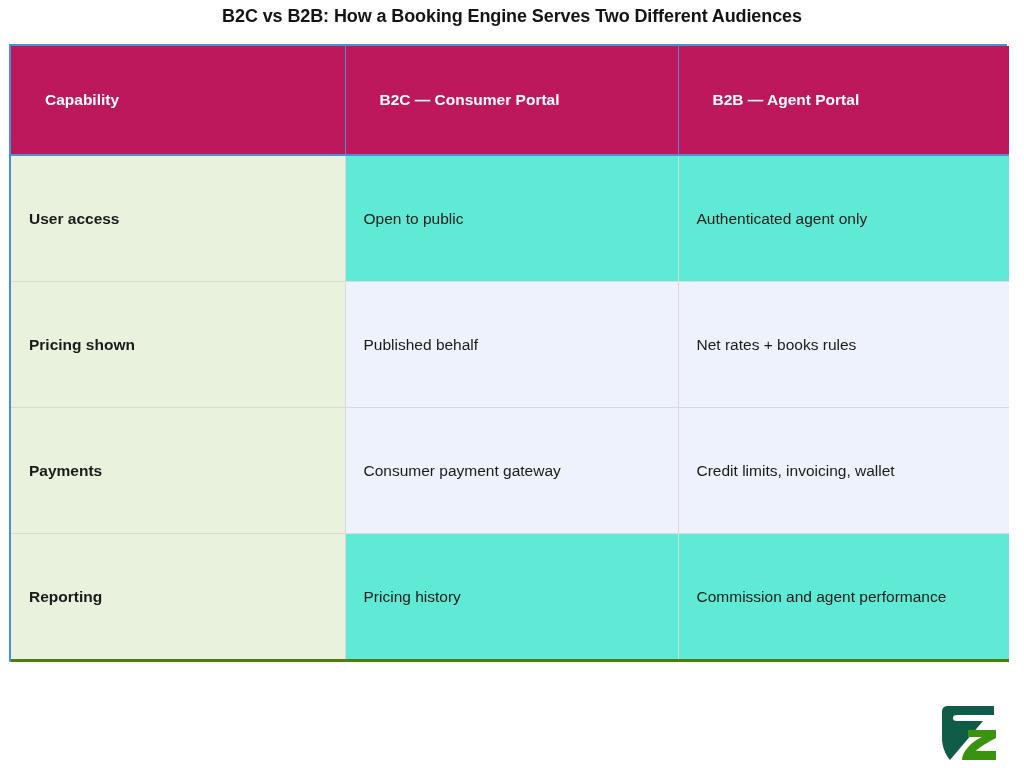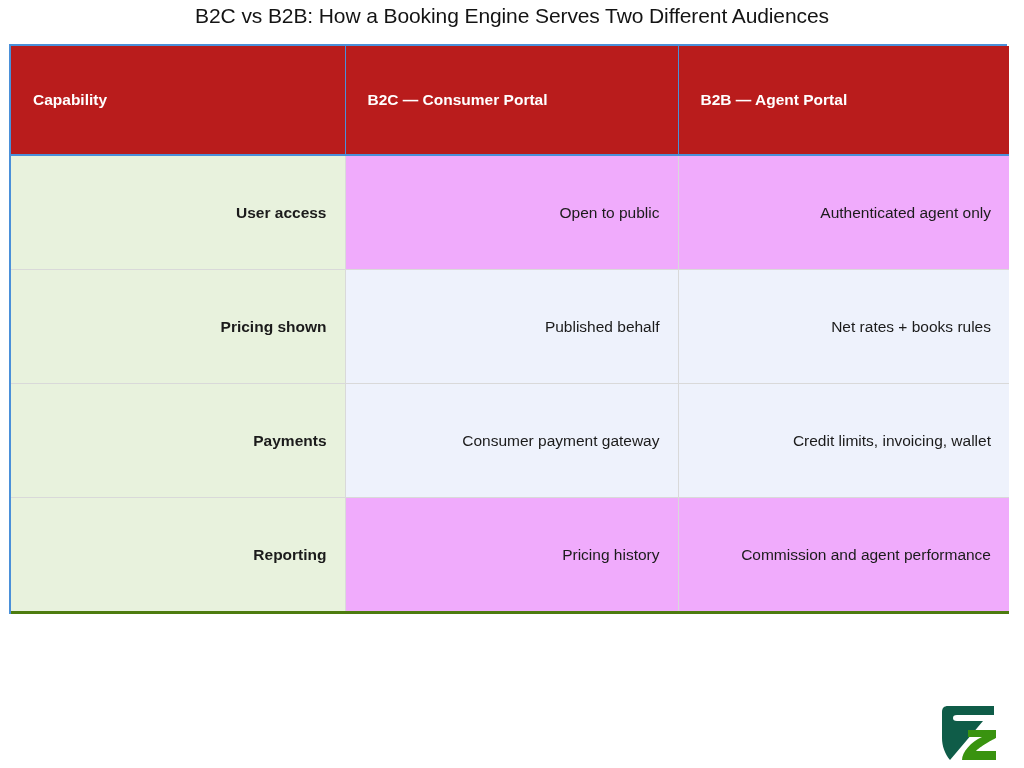--- a/index.html
+++ b/index.html
@@ -11,22 +11,22 @@
     height: 768px;
     background: #ffffff;
     font-family: "Liberation Sans", sans-serif;
     color: #1b1b1b;
     overflow: hidden;
     position: relative;
   }
 
   .page-title {
     text-align: center;
-    font-size: 21px;
-    font-weight: normal;
+    font-size: 18px;
+    font-weight: bold;
     color: #141414;
     letter-spacing: -0.1px;
     padding-top: 5px;
     line-height: 22px;
   }
 
   .table-wrap {
     position: absolute;
     left: 9px;
     top: 44px;
@@ -41,52 +41,52 @@
     table-layout: fixed;
     width: 100%;
     background: #ffffff;
   }
 
   table.cmp col.c1 { width: 334px; }
   table.cmp col.c2 { width: 333px; }
   table.cmp col.c3 { width: 331px; }
 
   thead th {
-    background: #b91c1c;
+    background: #be185d;
     color: #ffffff;
     font-size: 15.5px;
     font-weight: bold;
     text-align: left;
     vertical-align: middle;
     height: 108px;
-    padding: 0 22px;
+    padding: 0 34px;
     border-right: 1px solid #4a90d9;
     border-bottom: 2px solid #4a90d9;
   }
   thead th:last-child { border-right: none; }
 
   tbody td {
     font-size: 15.5px;
     vertical-align: middle;
-    text-align: right;
+    text-align: left;
     height: 109px;
-    padding: 2px 18px;
+    padding: 8px 18px;
     border-right: 1px solid #d9d9d9;
     border-bottom: 1px solid #d9d9d9;
     line-height: 23px;
     color: #1b1b1b;
   }
   tbody td:last-child { border-right: none; }
 
   tbody td.cap {
     font-weight: bold;
     background: #e8f2dd !important;
   }
 
-  tbody tr.odd td { background: #f0abfc; }
+  tbody tr.odd td { background: #5eead4; }
   tbody tr.even td { background: #eef2fc; }
 
   tbody tr:last-child td { border-bottom: 3px solid #4d7c0f; }
 
   .logo {
     position: absolute;
     left: 938px;
     top: 704px;
     width: 64px;
     height: 58px;

